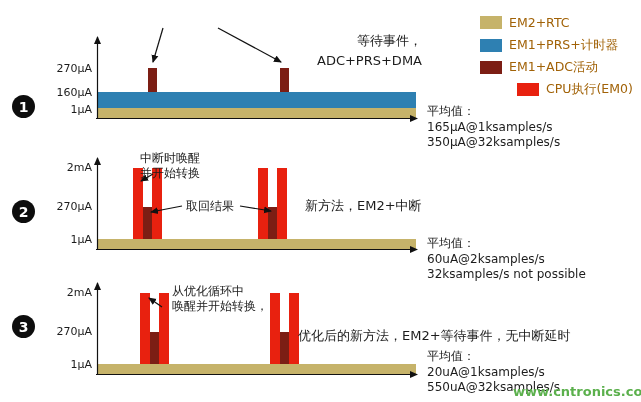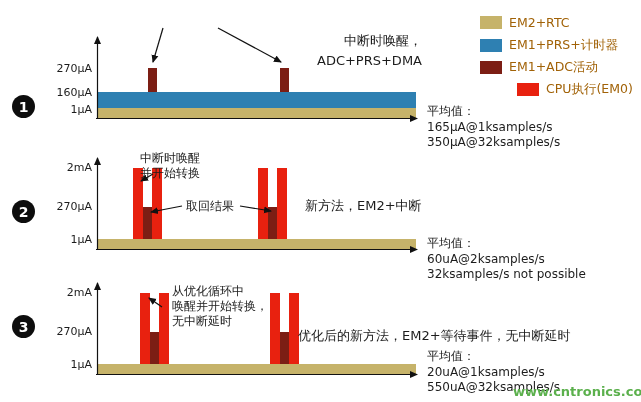--- a/index.html
+++ b/index.html
@@ -86,21 +86,21 @@
   <div class="legend-row" style="left:480px;top:81px;margin-left:37px;">
     <span class="swatch" style="background: rgb(232, 33, 15);"></span>
     <span class="legend-label">CPU执行(EM0)</span>
   </div>
 
   <div class="num" style="left:12px;top:95px;">1</div>
   <div class="ylab" style="left:50px;top:62px;">270µA</div>
   <div class="ylab" style="left:50px;top:86px;">160µA</div>
   <div class="ylab" style="left:50px;top:103px;">1µA</div>
   <div class="method right" style="left:300px;top:31px;width:122px;">
-    <div>中断时唤醒，</div>
+    <div>等待事件，</div>
     <div>ADC+PRS+DMA</div>
   </div>
   <div class="avg" style="left:427px;top:104px;">
     <div>平均值：</div>
     <div>165µA@1ksamples/s</div>
     <div>350µA@32ksamples/s</div>
   </div>
 
   <div class="num" style="left:12px;top:200px;">2</div>
   <div class="ylab" style="left:50px;top:161px;">2mA</div>
@@ -118,21 +118,20 @@
     <div>32ksamples/s not possible</div>
   </div>
 
   <div class="num" style="left:12px;top:315px;">3</div>
   <div class="ylab" style="left:50px;top:286px;">2mA</div>
   <div class="ylab" style="left:50px;top:325px;">270µA</div>
   <div class="ylab" style="left:50px;top:358px;">1µA</div>
   <div class="ann" style="left:140px;top:284px;margin-left:32px;">
     <div>从优化循环中</div>
     <div>唤醒并开始转换，</div>
-    <div>无中断延时</div>
   </div>
   <div class="method" style="left:298px;top:326px;">优化后的新方法，EM2+等待事件，无中断延时</div>
   <div class="avg" style="left:427px;top:349px;">
     <div>平均值：</div>
     <div>20uA@1ksamples/s</div>
     <div>550uA@32ksamples/s</div>
   </div>
 
   <div class="watermark" style="left: 513px; top: 384px; color: rgb(91, 176, 76);">www.cntronics.com</div>
 

